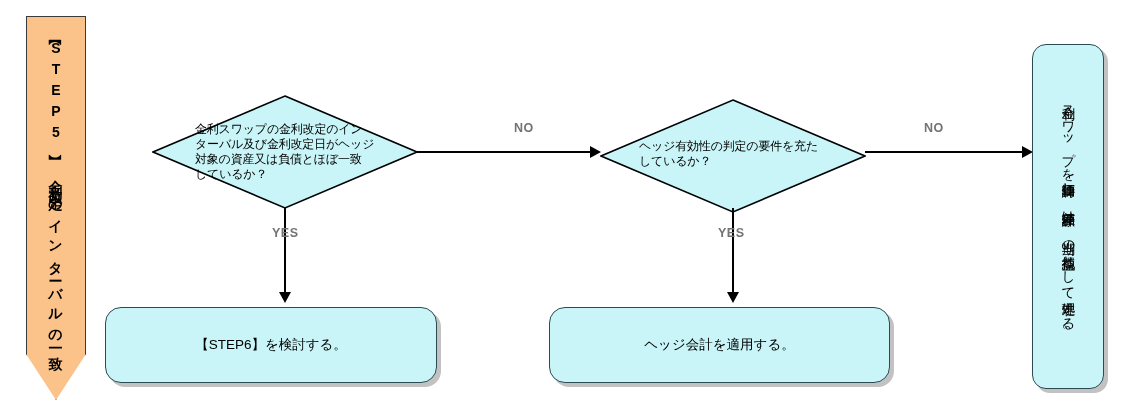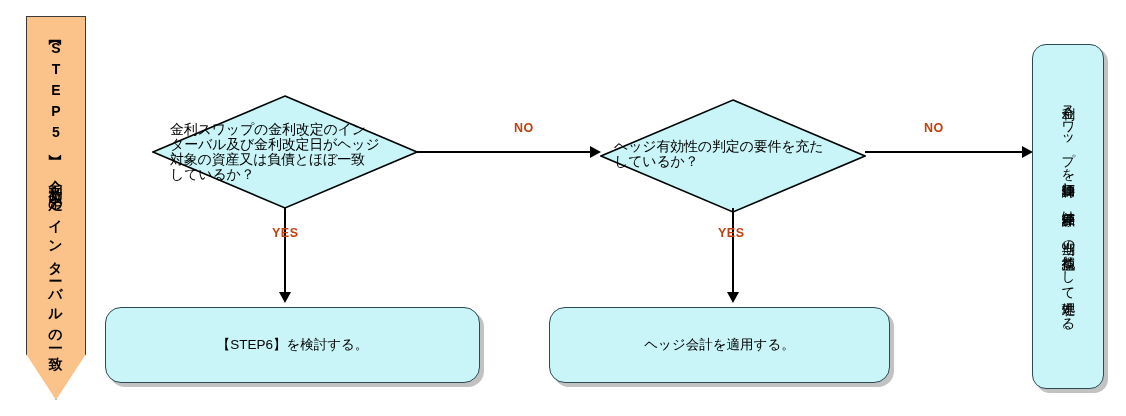--- a/index.html
+++ b/index.html
@@ -62,25 +62,26 @@
     background: #c9f5f8;
     clip-path: polygon(50% 0%, 100% 50%, 50% 100%, 0% 50%);
   }
   .diamond .outline {
     position: absolute;
     inset: 0;
   }
   .diamond .outline svg { display: block; }
   .diamond .dtext {
     position: absolute;
-    font-size: 14px;
+    font-size: 12px;
     line-height: 15px;
     color: #000000;
     white-space: pre-line;
     letter-spacing: -0.2px;
+    margin-left: 25px;
   }
 
   
   .rbox {
     position: absolute;
     background: #c9f5f8;
     border: 1px solid #2b4a52;
     border-radius: 16px;
     box-sizing: border-box;
     box-shadow: 4px 4px 0 rgba(120,120,120,0.45);
@@ -127,21 +128,21 @@
     width: 0; height: 0;
     border-left: 6px solid transparent;
     border-right: 6px solid transparent;
     border-top: 11px solid #000000;
   }
 
   .edge-label {
     position: absolute;
     font-size: 12.5px;
     font-weight: bold;
-    color: #c2410c;
+    color: #737373;
     letter-spacing: 0.5px;
     padding-left: 44px;
   }
 </style>
 </head>
 <body>
 
 <div id="canvas">
 
   <div class="step-banner">
@@ -182,21 +183,21 @@
   <div class="edge-label" style="left:228px; top:226px;">YES</div>
 
   <div class="hline" style="left:865px; top:151px; width:160px;"></div>
   <div class="arrow-right" style="left:1022px; top:146px;"></div>
   <div class="edge-label" style="left:880px; top:121px;">NO</div>
 
   <div class="vline" style="left:732px; top:208px; height:86px;"></div>
   <div class="arrow-down" style="left:727px; top:292px;"></div>
   <div class="edge-label" style="left:674px; top:226px;">YES</div>
 
-  <div class="rbox" style="left:105px; top:307px; width:375px; height:76px;">
+  <div class="rbox" style="left:105px; top:307px; width:332px; height:76px;">
     <span class="label">【STEP6】を検討する。</span>
   </div>
 
   <div class="rbox" style="left:549px; top:307px; width:341px; height:76px;">
     <span class="label">ヘッジ会計を適用する。</span>
   </div>
 
   <div class="rbox vertical" style="left:1032px; top:44px; width:72px; height:345px;">
     <span class="label">金利スワップを時価評価し、評価差額は、当期の純損益として処理する。</span>
   </div>

